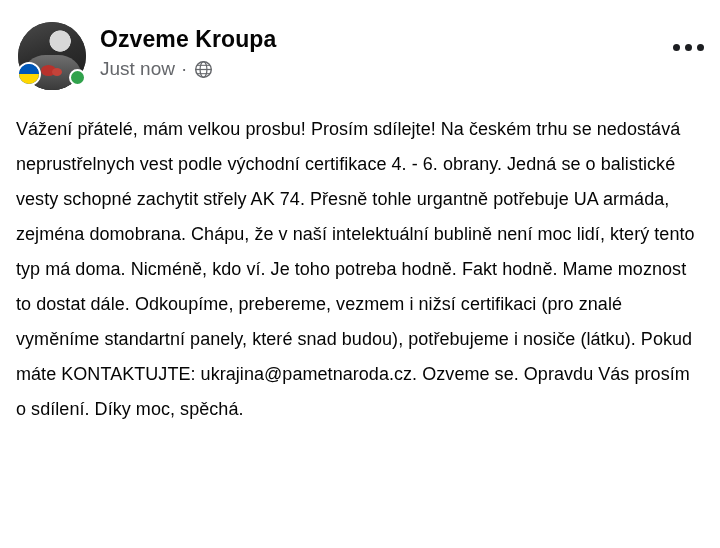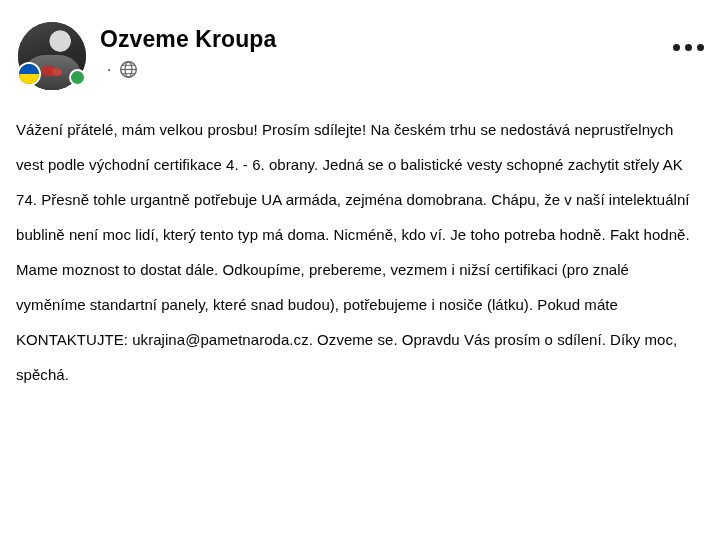--- a/index.html
+++ b/index.html
@@ -145,21 +145,21 @@
     gap: 5px;
   }
   .more-btn .dot {
     width: 7px;
     height: 7px;
     border-radius: 50%;
     background: #1c1e21;
   }
   .post-body {
     padding: 22px 20px 0 16px;
-    font-size: 15px;
+    font-size: 18px;
     line-height: 35px;
     color: #050505;
     letter-spacing: 0.05px;
     word-wrap: break-word;
     white-space: pre-wrap;
   }
   .bottom-bar {
     position: absolute;
     left: 0;
     bottom: 0;
@@ -185,20 +185,21 @@
       <div class="badge-flag">
         <div class="top"></div>
         <div class="bottom"></div>
       </div>
       <div class="badge-online"></div>
     </div>
 
     <div class="header-text">
       <div class="author-name">Ozveme Kroupa</div>
       <div class="meta-row">
+        <span class="meta-time">Just now</span>
         <span class="meta-dot">·</span>
         <span class="globe-icon">
           <svg width="19" height="19" viewBox="0 0 20 20" aria-hidden="true">
             <circle cx="10" cy="10" r="8.2" fill="none" stroke="#65676b" stroke-width="1.5"></circle>
             <ellipse cx="10" cy="10" rx="3.6" ry="8.2" fill="none" stroke="#65676b" stroke-width="1.3"></ellipse>
             <line x1="1.8" y1="10" x2="18.2" y2="10" stroke="#65676b" stroke-width="1.3"></line>
             <line x1="3.2" y1="5.6" x2="16.8" y2="5.6" stroke="#65676b" stroke-width="1.1"></line>
             <line x1="3.2" y1="14.4" x2="16.8" y2="14.4" stroke="#65676b" stroke-width="1.1"></line>
           </svg>
         </span>

